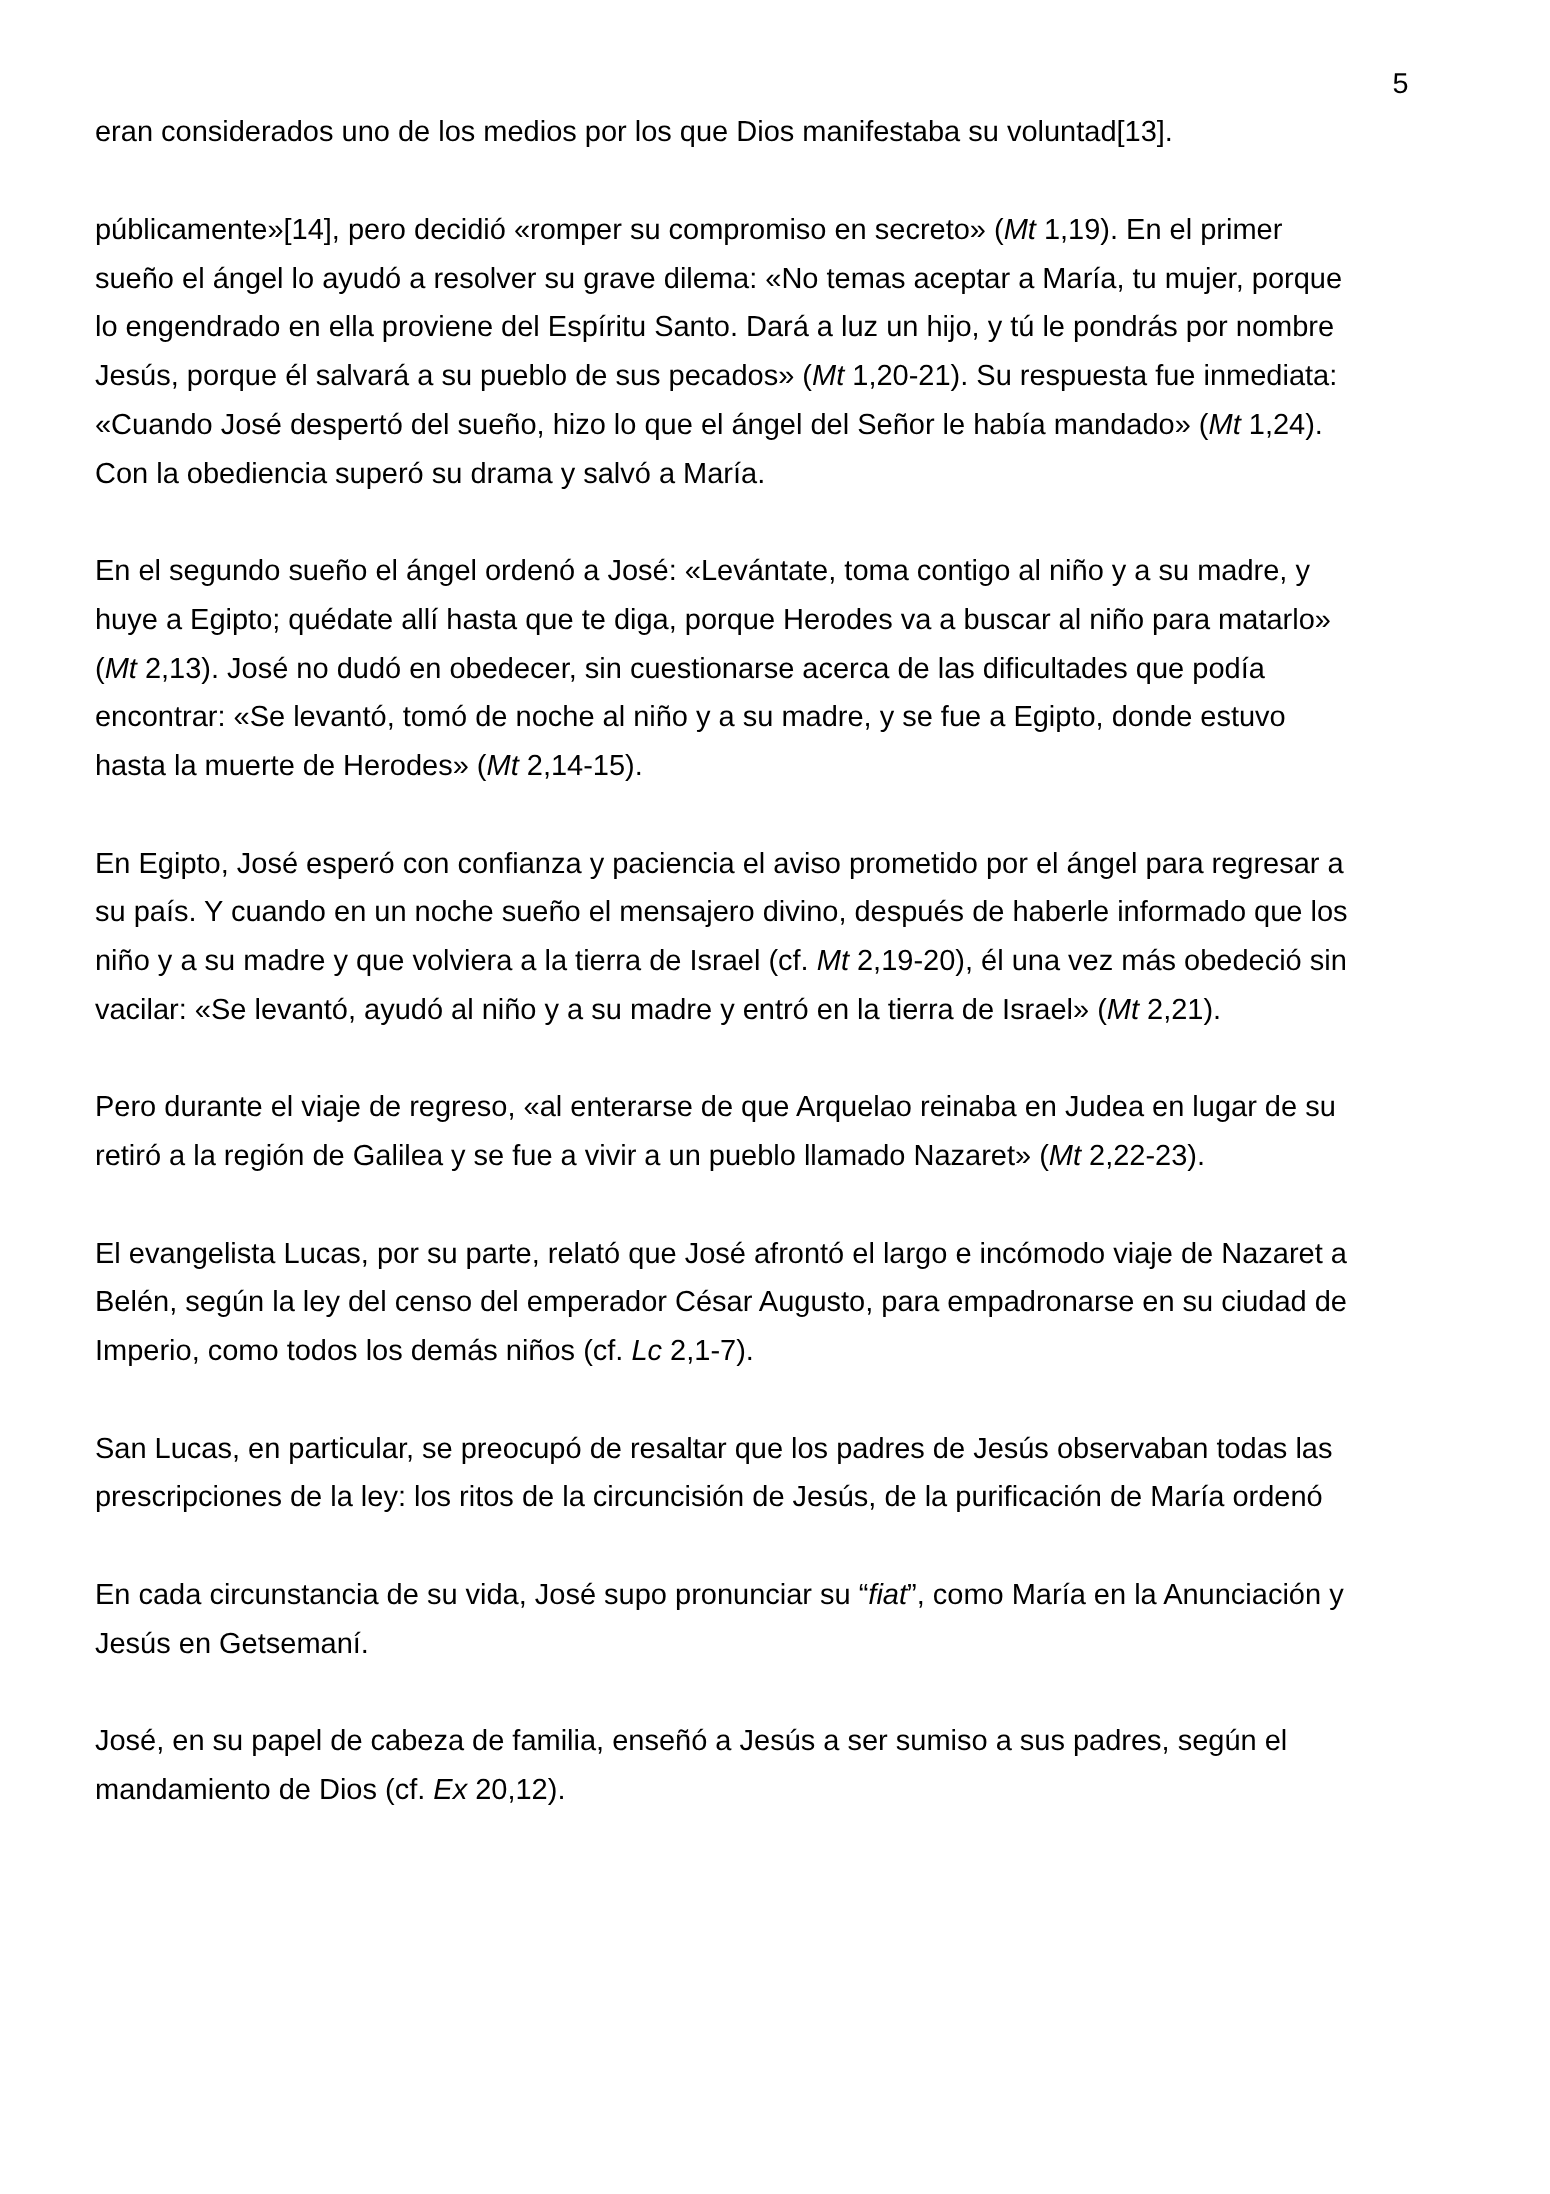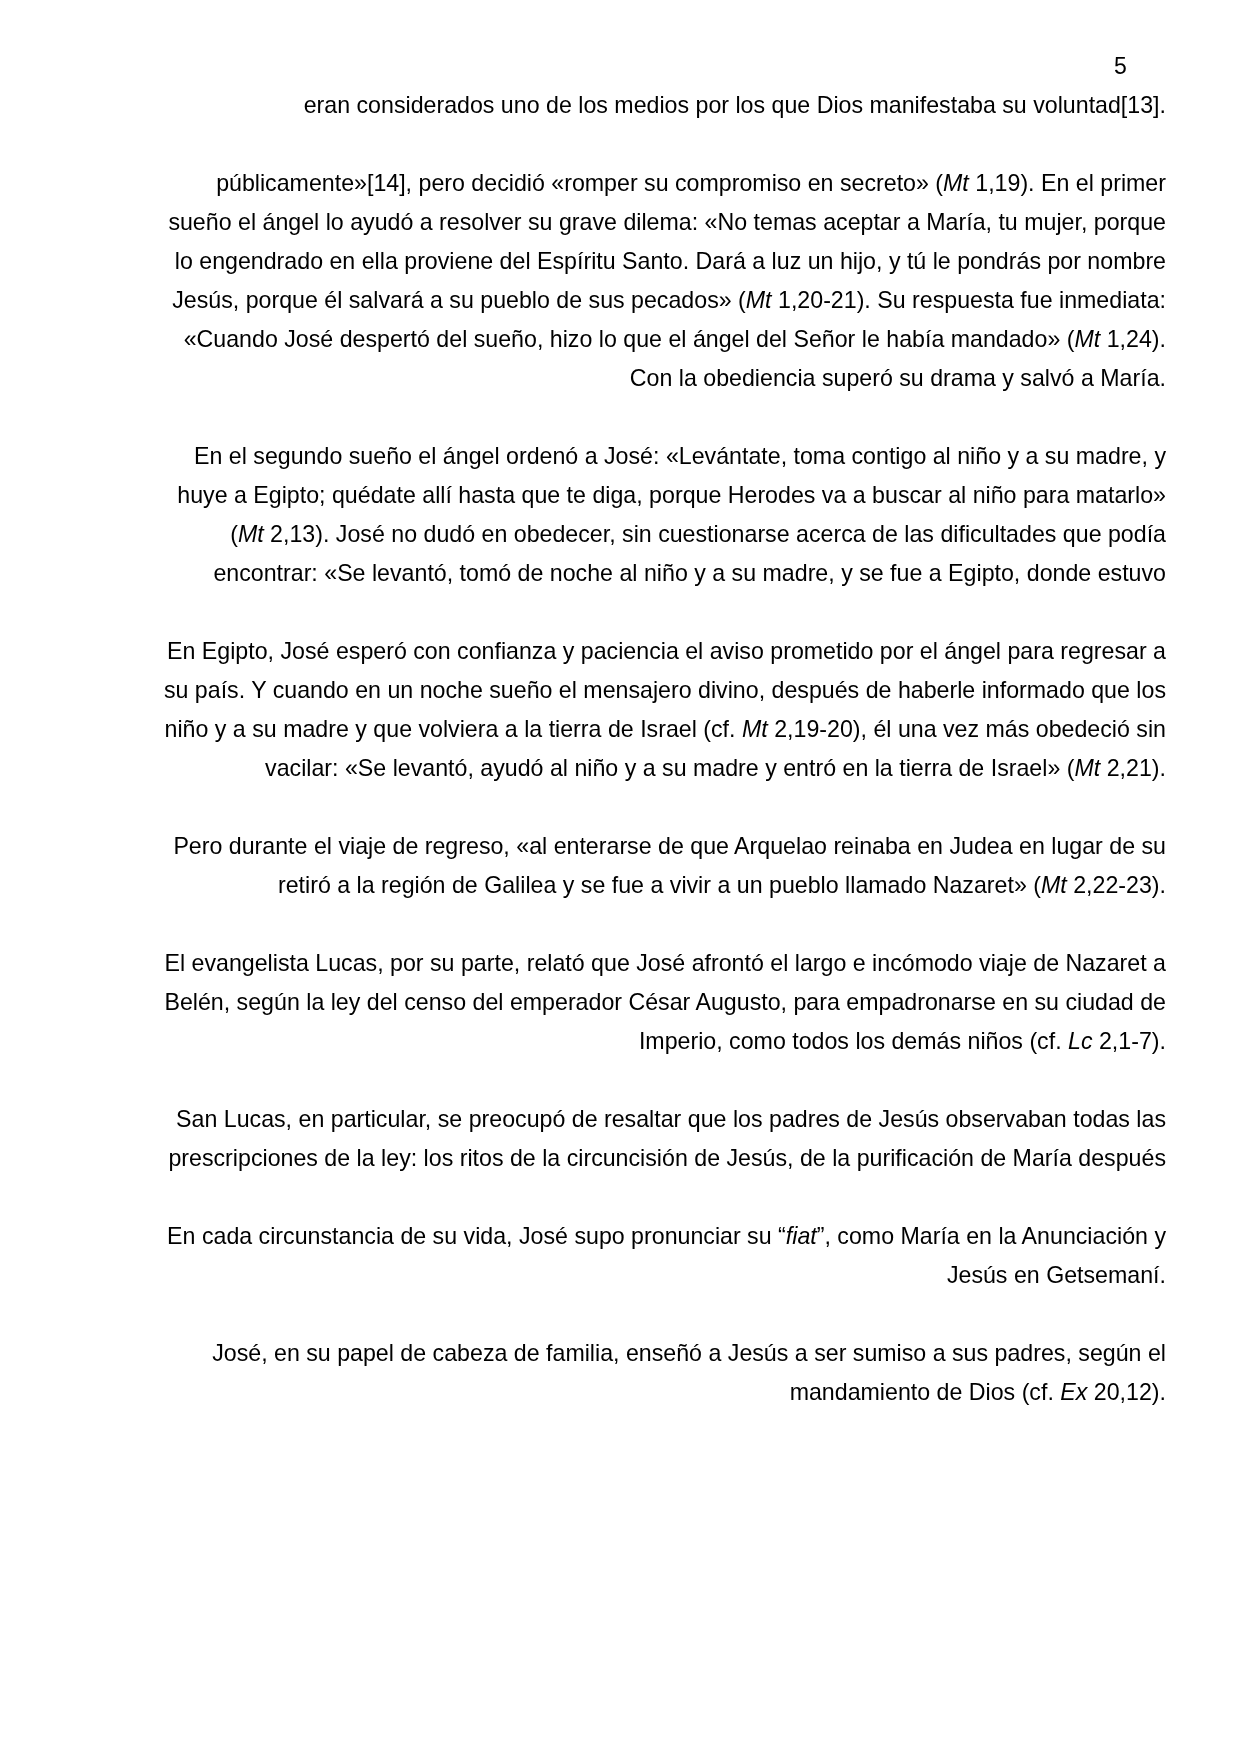--- a/index.html
+++ b/index.html
@@ -11,21 +11,21 @@
   }
   .page-number {
     position: absolute; left: 1114px; top: 52px;
     font-size: 23px; line-height: 28px;
   }
   .body-text {
     position: absolute; left: 76px; top: 86px; width: 1090px;
     font-size: 23.2px; line-height: 39px;
   }
   .para { margin: 0 0 39px 0; }
-  .line { display: block; white-space: nowrap; height: 39px; text-align: right; }
+  .line { display: block; white-space: nowrap; height: 39px; }
   .seg-i { font-style: italic; }
 </style>
 </head>
 <body>
 
 <div class="page">
   <div class="page-number">5</div>
   <div class="body-text" id="body-text">
       <p class="para">
         <span class="line"><span>eran considerados uno de los medios por los que Dios manifestaba su voluntad[13].</span></span>
@@ -36,39 +36,40 @@
         <span class="line"><span>lo engendrado en ella proviene del Espíritu Santo. Dará a luz un hijo, y tú le pondrás por nombre</span></span>
         <span class="line"><span>Jesús, porque él salvará a su pueblo de sus pecados» (</span><span class="seg-i">Mt</span><span> 1,20-21). Su respuesta fue inmediata:</span></span>
         <span class="line"><span>«Cuando José despertó del sueño, hizo lo que el ángel del Señor le había mandado» (</span><span class="seg-i">Mt</span><span> 1,24).</span></span>
         <span class="line"><span>Con la obediencia superó su drama y salvó a María.</span></span>
       </p>
       <p class="para">
         <span class="line"><span>En el segundo sueño el ángel ordenó a José: «Levántate, toma contigo al niño y a su madre, y</span></span>
         <span class="line"><span>huye a Egipto; quédate allí hasta que te diga, porque Herodes va a buscar al niño para matarlo»</span></span>
         <span class="line"><span>(</span><span class="seg-i">Mt</span><span> 2,13). José no dudó en obedecer, sin cuestionarse acerca de las dificultades que podía</span></span>
         <span class="line"><span>encontrar: «Se levantó, tomó de noche al niño y a su madre, y se fue a Egipto, donde estuvo</span></span>
+        <span class="line"><span>hasta la muerte de Herodes» (</span><span class="seg-i">Mt</span><span> 2,14-15).</span></span>
       </p>
       <p class="para">
         <span class="line"><span>En Egipto, José esperó con confianza y paciencia el aviso prometido por el ángel para regresar a</span></span>
         <span class="line"><span>su país. Y cuando en un noche sueño el mensajero divino, después de haberle informado que los</span></span>
         <span class="line"><span>niño y a su madre y que volviera a la tierra de Israel (cf. </span><span class="seg-i">Mt</span><span> 2,19-20), él una vez más obedeció sin</span></span>
         <span class="line"><span>vacilar: «Se levantó, ayudó al niño y a su madre y entró en la tierra de Israel» (</span><span class="seg-i">Mt</span><span> 2,21).</span></span>
       </p>
       <p class="para">
         <span class="line"><span>Pero durante el viaje de regreso, «al enterarse de que Arquelao reinaba en Judea en lugar de su</span></span>
         <span class="line"><span>retiró a la región de Galilea y se fue a vivir a un pueblo llamado Nazaret» (</span><span class="seg-i">Mt</span><span> 2,22-23).</span></span>
       </p>
       <p class="para">
         <span class="line"><span>El evangelista Lucas, por su parte, relató que José afrontó el largo e incómodo viaje de Nazaret a</span></span>
         <span class="line"><span>Belén, según la ley del censo del emperador César Augusto, para empadronarse en su ciudad de</span></span>
         <span class="line"><span>Imperio, como todos los demás niños (cf. </span><span class="seg-i">Lc</span><span> 2,1-7).</span></span>
       </p>
       <p class="para">
         <span class="line"><span>San Lucas, en particular, se preocupó de resaltar que los padres de Jesús observaban todas las</span></span>
-        <span class="line"><span>prescripciones de la ley: los ritos de la circuncisión de Jesús, de la purificación de María después</span></span>
+        <span class="line"><span>prescripciones de la ley: los ritos de la circuncisión de Jesús, de la purificación de María ordenó</span></span>
       </p>
       <p class="para">
         <span class="line"><span>En cada circunstancia de su vida, José supo pronunciar su “</span><span class="seg-i">fiat</span><span>”, como María en la Anunciación y</span></span>
         <span class="line"><span>Jesús en Getsemaní.</span></span>
       </p>
       <p class="para">
         <span class="line"><span>José, en su papel de cabeza de familia, enseñó a Jesús a ser sumiso a sus padres, según el</span></span>
         <span class="line"><span>mandamiento de Dios (cf. </span><span class="seg-i">Ex</span><span> 20,12).</span></span>
       </p>
     </div>

